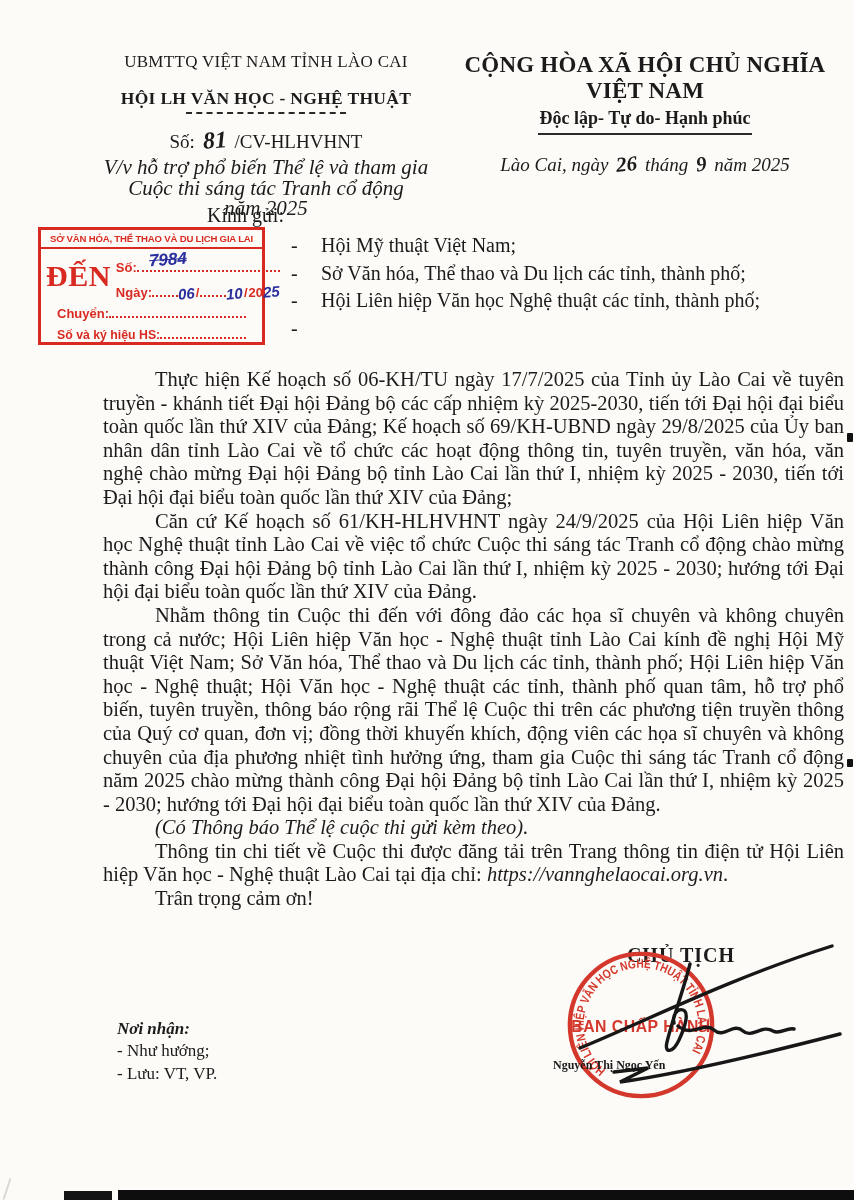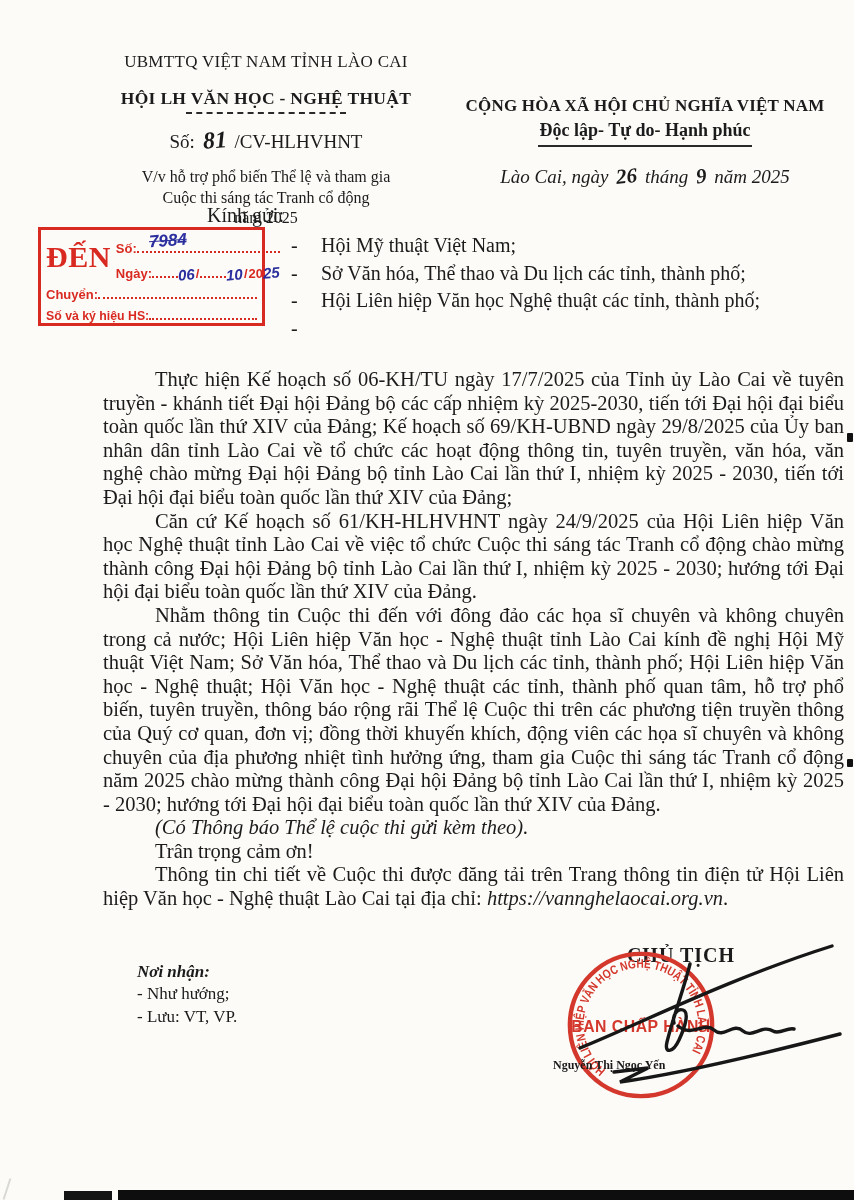--- a/index.html
+++ b/index.html
@@ -9,45 +9,45 @@
     font-family:"Liberation Serif", serif;
   }
   .abs { position:absolute; }
 
   
   .hdr-left { left:85px; top:52px; width:362px; text-align:center; }
   .hdr-left-1 { font-size:17px; letter-spacing:.3px; }
   .hdr-left-2 { font-size:17.5px; font-weight:bold; margin-top:16px; letter-spacing:.3px; }
   .hdr-left-rule { width:160px; margin:3px auto 0; border-top:2px dashed #2a2a2a; height:0; }
   .doc-no { margin-top:13px; font-size:19px; }
-  .subject { margin-top:13px; font-size:16px; line-height:20.5px; }
+  .subject { margin-top:3px; font-size:21px; line-height:20.5px;font-style:italic; }
 
   .hdr-right { left:447px; top:52px; width:396px; text-align:center; }
-  .hdr-right-1 { font-size:17px; font-weight:bold; letter-spacing:.2px;margin-top:44px; }
+  .hdr-right-1 { font-size:23px; font-weight:bold; letter-spacing:.2px; }
   .hdr-right-2 { font-size:18px; font-weight:bold; margin-top:4px; }
   .hdr-right-rule { width:214px; margin:4px auto 0; border-top:2px solid #2a2a2a; height:0; }
   .date-line { margin-top:17px; font-style:italic; font-size:19px; }
 
   .hand-black { display:inline-block; font-style:italic; font-weight:600;
                 transform:rotate(-4deg); font-size:24px; padding:0 3px; }
   .date-line .hand-black { font-size:21px; transform:rotate(-6deg); }
 
   
   .stamp-box { left:38px; top:227px; width:221px; border:3px solid #d92a21;
                color:#d92a21; font-family:"Liberation Sans", sans-serif; background:rgba(255,255,255,.0); }
   .st-org { font-weight:bold; font-size:9.6px; text-align:center; padding:3px 1px 3px;
             border-bottom:2.5px solid #d92a21; letter-spacing:-.2px; white-space:nowrap; }
   .st-main { display:flex; padding:1px 5px 0 5px;justify-content:space-between; }
   .st-den { font-size:30px; font-weight:bold; font-family:"Liberation Serif", serif;
             margin-top:9px; letter-spacing:.5px; }
   .st-fields { flex:1; margin-left:5px; }
   .st-row { display:flex; align-items:flex-end; font-weight:bold; font-size:13px;
             height:25px; position:relative; }
   .st-row-low { display:flex; align-items:flex-end; font-weight:bold;
-                height:21px; position:relative; padding:0 5px; }
+                height:21px; position:relative; padding:0 16px; }
   .dotted { flex:1; border-bottom:2.5px dotted #d92a21; margin-bottom:3px; }
   .dotted-short { width:26px; border-bottom:2.5px dotted #d92a21; margin-bottom:3px; }
   .hand-blue { color:#2b2f9e; font-weight:bold; font-style:italic;
                font-family:"Liberation Sans", sans-serif; display:inline-block; }
   .st-so-val { position:absolute; left:33px; top:0px; font-size:17px; transform:rotate(-4deg);
                text-decoration:line-through; text-decoration-color:#2b2f9e; }
   .st-dayval { font-size:15px; transform:rotate(-5deg); position:relative; top:2px; }
   .st-slash { font-weight:bold; padding:0 1px; }
   .st-year { font-size:13px; font-weight:bold; }
   .st-year-hand { font-size:15px; transform:rotate(-5deg); }
@@ -60,21 +60,21 @@
   .rec-row { display:flex; font-size:20px; line-height:27.6px; }
   .rec-dash { width:30px; }
 
   
   .body-text { left:103px; top:368px; width:741px; }
   .body-text p { margin:0; text-align:justify; text-indent:52px;
                  font-size:20.5px; line-height:23.6px; }
   .it { font-style:italic; }
 
   
-  .noi-nhan { left:117px; top:962px; font-size:17px;margin-left:20px; }
+  .noi-nhan { left:117px; top:1019px; font-size:17px; }
   .noi-nhan-label { font-weight:bold; font-style:italic; }
   .noi-nhan-item { line-height:23px; }
   .chu-tich { left:596px; top:944px; width:170px; text-align:center;
               font-weight:bold; font-size:20px; letter-spacing:1px; z-index:1; }
   .seal { left:562px; top:946px; z-index:2; }
   .signature { left:540px; top:926px; z-index:3; }
   .signer { left:553px; top:1058px; width:248px; text-align:left;
             font-weight:bold; font-size:12px; z-index:4; }
 
   
@@ -112,20 +112,21 @@
   <div class="date-line">
     <span>Lào Cai, ngày</span>
     <span class="hand-black">26</span>
     <span>tháng</span>
     <span class="hand-black">9</span>
     <span>năm 2025</span>
   </div>
 </div>
 
 <div class="abs stamp-box">
+  <div class="st-org">SỞ VĂN HÓA, THỂ THAO VÀ DU LỊCH GIA LAI</div>
   <div class="st-main">
     <div class="st-den">ĐẾN</div>
     <div class="st-fields">
       <div class="st-row">
         <span>Số:</span>
         <span class="dotted"></span>
         <span class="hand-blue st-so-val">7984</span>
       </div>
       <div class="st-row">
         <span>Ngày:</span>
@@ -169,22 +170,22 @@
       <span class="rec-dash">-</span>
     </div>
   </div>
 </div>
 
 <div class="abs body-text">
   <p>Thực hiện Kế hoạch số 06-KH/TU ngày 17/7/2025 của Tỉnh ủy Lào Cai về tuyên truyền - khánh tiết Đại hội Đảng bộ các cấp nhiệm kỳ 2025-2030, tiến tới Đại hội đại biểu toàn quốc lần thứ XIV của Đảng; Kế hoạch số 69/KH-UBND ngày 29/8/2025 của Ủy ban nhân dân tỉnh Lào Cai về tổ chức các hoạt động thông tin, tuyên truyền, văn hóa, văn nghệ chào mừng Đại hội Đảng bộ tỉnh Lào Cai lần thứ I, nhiệm kỳ 2025 - 2030, tiến tới Đại hội đại biểu toàn quốc lần thứ XIV của Đảng;</p>
   <p>Căn cứ Kế hoạch số 61/KH-HLHVHNT ngày 24/9/2025 của Hội Liên hiệp Văn học Nghệ thuật tỉnh Lào Cai về việc tổ chức Cuộc thi sáng tác Tranh cổ động chào mừng thành công Đại hội Đảng bộ tỉnh Lào Cai lần thứ I, nhiệm kỳ 2025 - 2030; hướng tới Đại hội đại biểu toàn quốc lần thứ XIV của Đảng.</p>
   <p>Nhằm thông tin Cuộc thi đến với đông đảo các họa sĩ chuyên và không chuyên trong cả nước; Hội Liên hiệp Văn học - Nghệ thuật tỉnh Lào Cai kính đề nghị Hội Mỹ thuật Việt Nam; Sở Văn hóa, Thể thao và Du lịch các tỉnh, thành phố; Hội Liên hiệp Văn học - Nghệ thuật; Hội Văn học - Nghệ thuật các tỉnh, thành phố quan tâm, hỗ trợ phổ biến, tuyên truyền, thông báo rộng rãi Thể lệ Cuộc thi trên các phương tiện truyền thông của Quý cơ quan, đơn vị; đồng thời khuyến khích, động viên các họa sĩ chuyên và không chuyên của địa phương nhiệt tình hưởng ứng, tham gia Cuộc thi sáng tác Tranh cổ động năm 2025 chào mừng thành công Đại hội Đảng bộ tỉnh Lào Cai lần thứ I, nhiệm kỳ 2025 - 2030; hướng tới Đại hội đại biểu toàn quốc lần thứ XIV của Đảng.</p>
   <p class="it">(Có Thông báo Thể lệ cuộc thi gửi kèm theo).</p>
+  <p><span>Thông tin chi tiết về Cuộc thi được đăng tải trên Trang thông tin điện tử Hội Liên hiệp Văn học - Nghệ thuật Lào Cai tại địa chỉ: </span><span class="it">https://vannghelaocai.org.vn</span><span>.</span></p>
   <p>Trân trọng cảm ơn!</p>
-  <p><span>Thông tin chi tiết về Cuộc thi được đăng tải trên Trang thông tin điện tử Hội Liên hiệp Văn học - Nghệ thuật Lào Cai tại địa chỉ: </span><span class="it">https://vannghelaocai.org.vn</span><span>.</span></p>
 </div>
 
 <div class="abs noi-nhan">
   <div class="noi-nhan-label">Nơi nhận:</div>
   <div class="noi-nhan-item">- Như hướng;</div>
   <div class="noi-nhan-item">- Lưu: VT, VP.</div>
 </div>
 
 <div class="abs chu-tich">CHỦ TỊCH</div>
 

